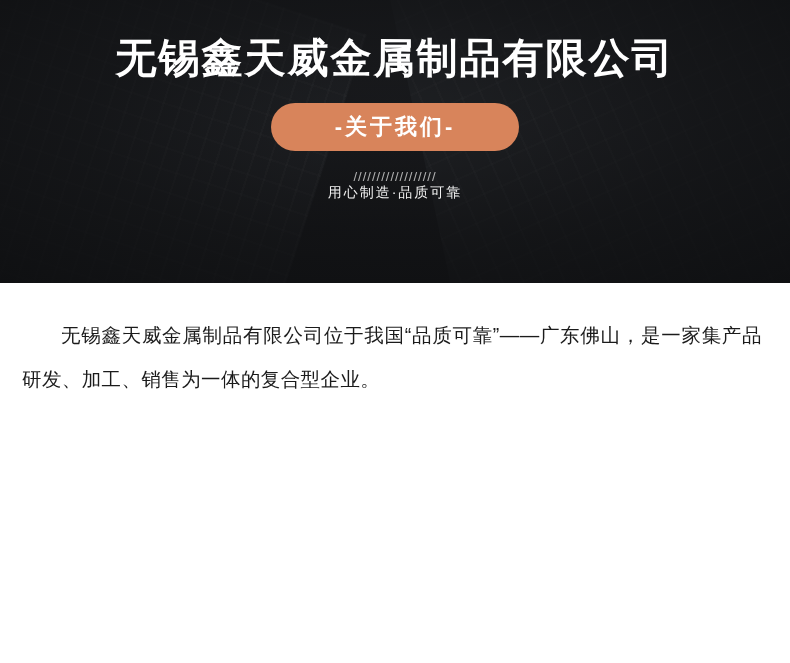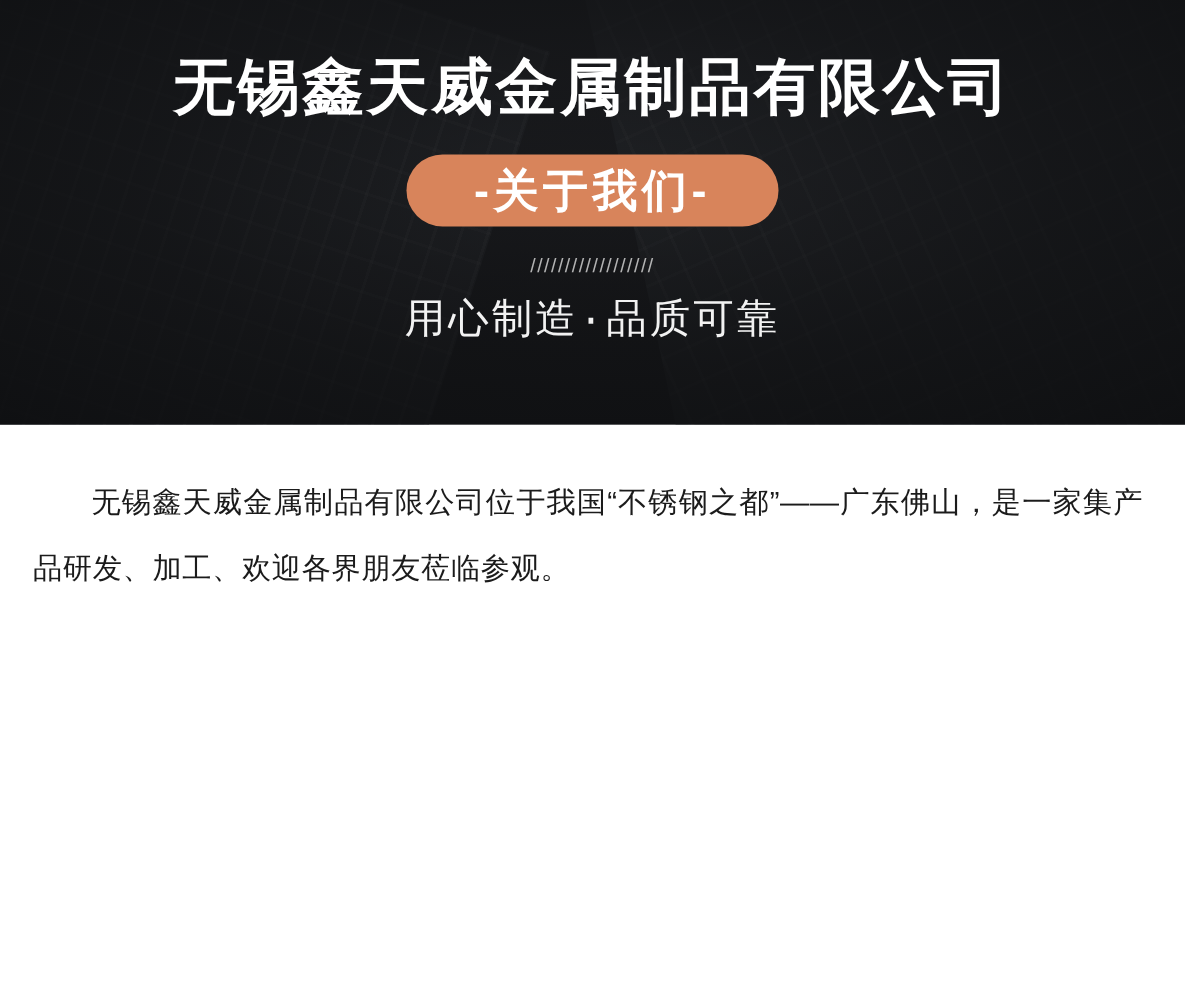--- a/index.html
+++ b/index.html
@@ -91,43 +91,41 @@
     white-space: nowrap;
   }
 
   .about-pill {
     margin-top: 22px;
     width: 248px;
     height: 48px;
     border-radius: 24px;
     background: #d8845b;
     color: #ffffff;
-    font-size: 30px;
+    font-size: 22px;
     font-weight: bold;
     letter-spacing: 3px;
     display: flex;
     align-items: center;
     justify-content: center;
   }
 
   .slash-row {
     margin-top: 18px;
     color: #cfcfcf;
     font-size: 13px;
     letter-spacing: 1px;
     opacity: .85;
     font-family: "Liberation Sans", sans-serif;
   }
 
   .slogan {
-    margin-top: 10px;
     color: #f2f2f2;
-    font-size: 27px;
+    font-size: 14px;
     letter-spacing: 2px;
-    font-family: Liberation Mono, monospace;
   }
 
   
   .article {
     padding: 30px 28px 0 22px;
     color: #1b1b1b;
     font-size: 19.5px;
     line-height: 44px;
     letter-spacing: 0.4px;
     text-align: justify;
@@ -152,16 +150,16 @@
 
       <div class="about-pill">-关于我们-</div>
 
       <div class="slash-row">//////////////////</div>
 
       <div class="slogan">用心制造·品质可靠</div>
     </div>
   </div>
 
   <div class="article">
-    <p>无锡鑫天威金属制品有限公司位于我国“不锈钢之都”——广东佛山，是一家集产品研发、加工、欢迎各界朋友莅临参观。</p>
+    <p>无锡鑫天威金属制品有限公司位于我国“品质可靠”——广东佛山，是一家集产品研发、加工、销售为一体的复合型企业。</p>
   </div>
 
 </div>
 
 </body></html>

